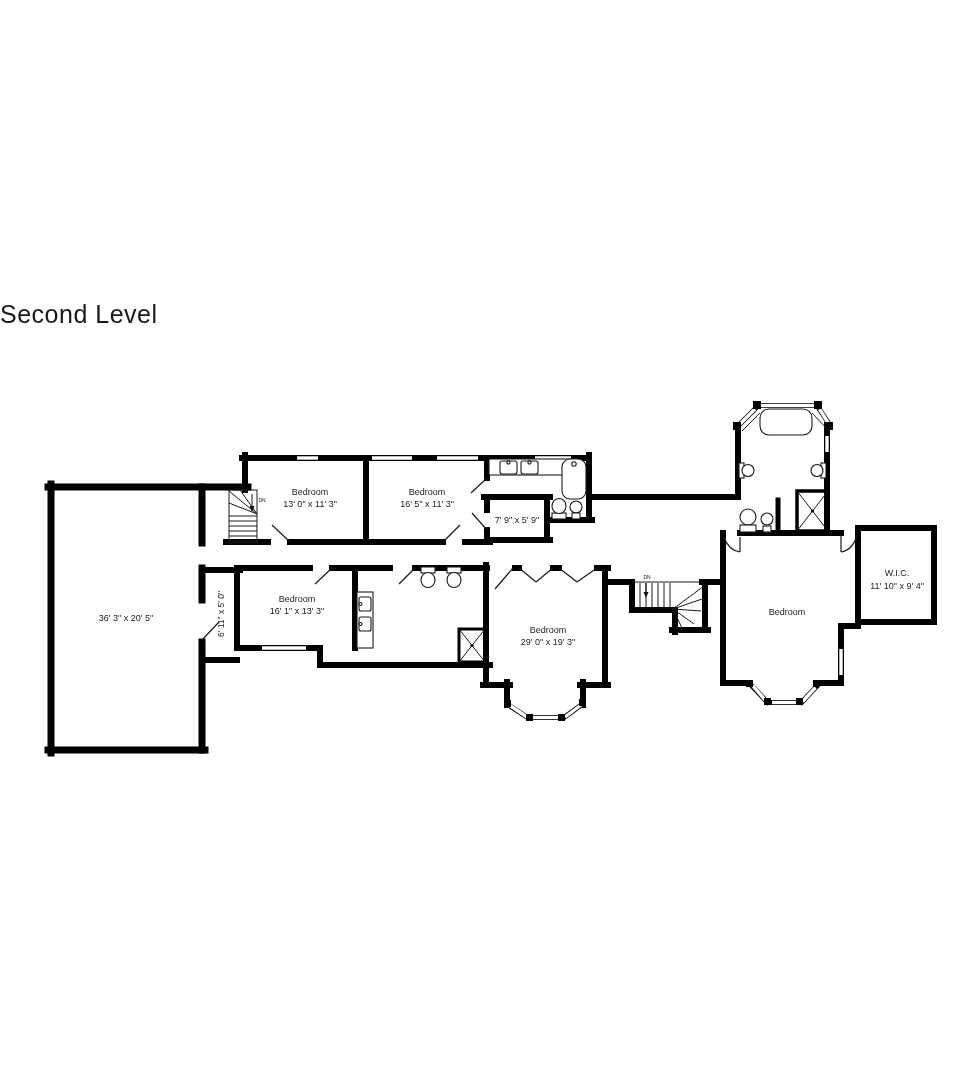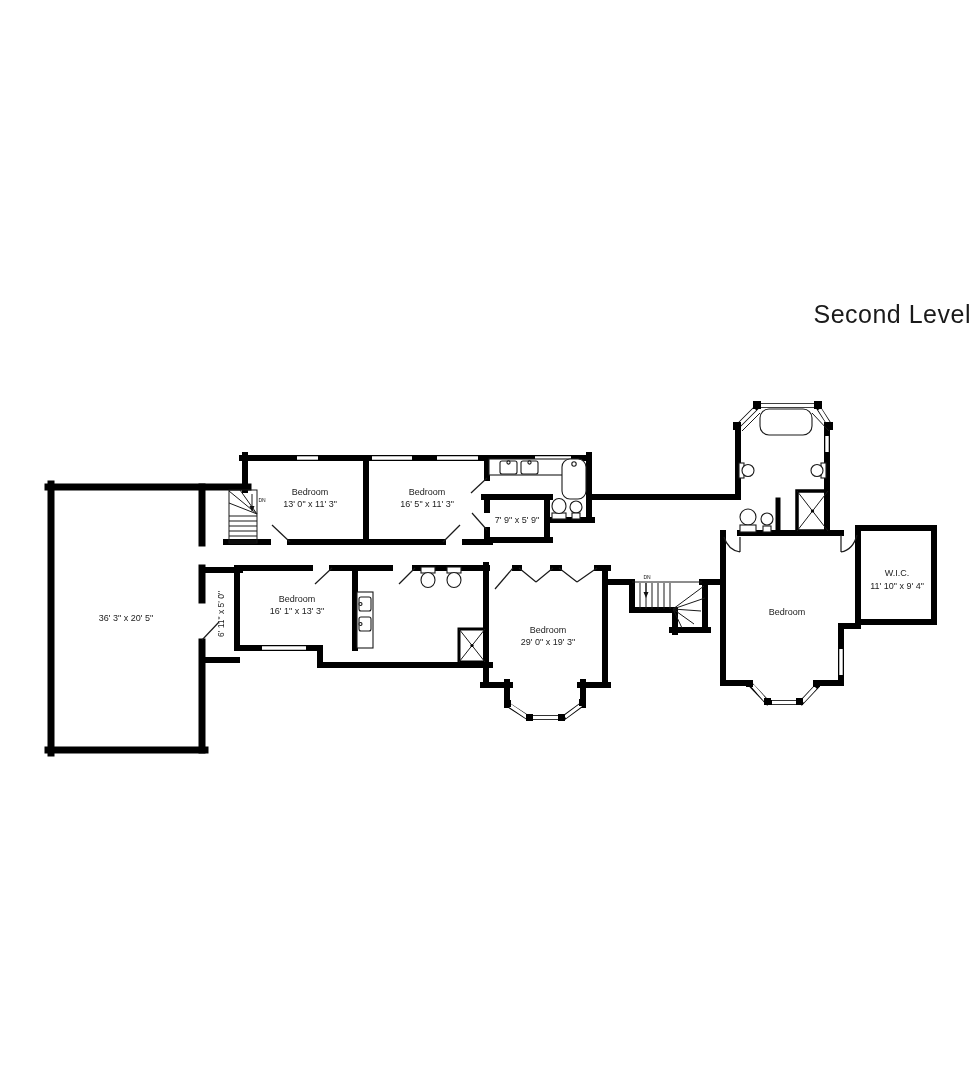--- a/index.html
+++ b/index.html
@@ -9,21 +9,21 @@
   .wall{stroke:#000000;fill:none;stroke-linecap:square;}
   .w7{stroke-width:7;} .w6{stroke-width:6;} .w5{stroke-width:5;}
   .thin{stroke:#1a1a1a;stroke-width:1;fill:none;}
   .fix{stroke:#1a1a1a;stroke-width:1.1;fill:#ffffff;}
   .winover{stroke:#ffffff;stroke-width:3.4;fill:none;stroke-linecap:butt;}
   .winedge{stroke:#000000;stroke-width:5;fill:none;stroke-linecap:butt;}
   .leaf{stroke:#1a1a1a;stroke-width:1.2;fill:none;}
   .room-label{font-size:9px;fill:#222222;text-anchor:middle;}
   .room-label2{font-size:9px;fill:#222222;text-anchor:middle;}
   .dn{font-size:5px;fill:#111111;text-anchor:middle;}
-  .title{position:absolute;left:0;top:300px;width:971px;text-align:right;
+  .title{position:absolute;left:0;top:300px;width:971px;text-align:left;
          font-size:25px;color:#1a1a1a;letter-spacing:0.5px;}
 </style>
 </head>
 <body>
 
 <div class="page">
   <div class="title">Second Level</div>
 
   <svg width="971" height="1080" viewBox="0 0 971 1080">
 

